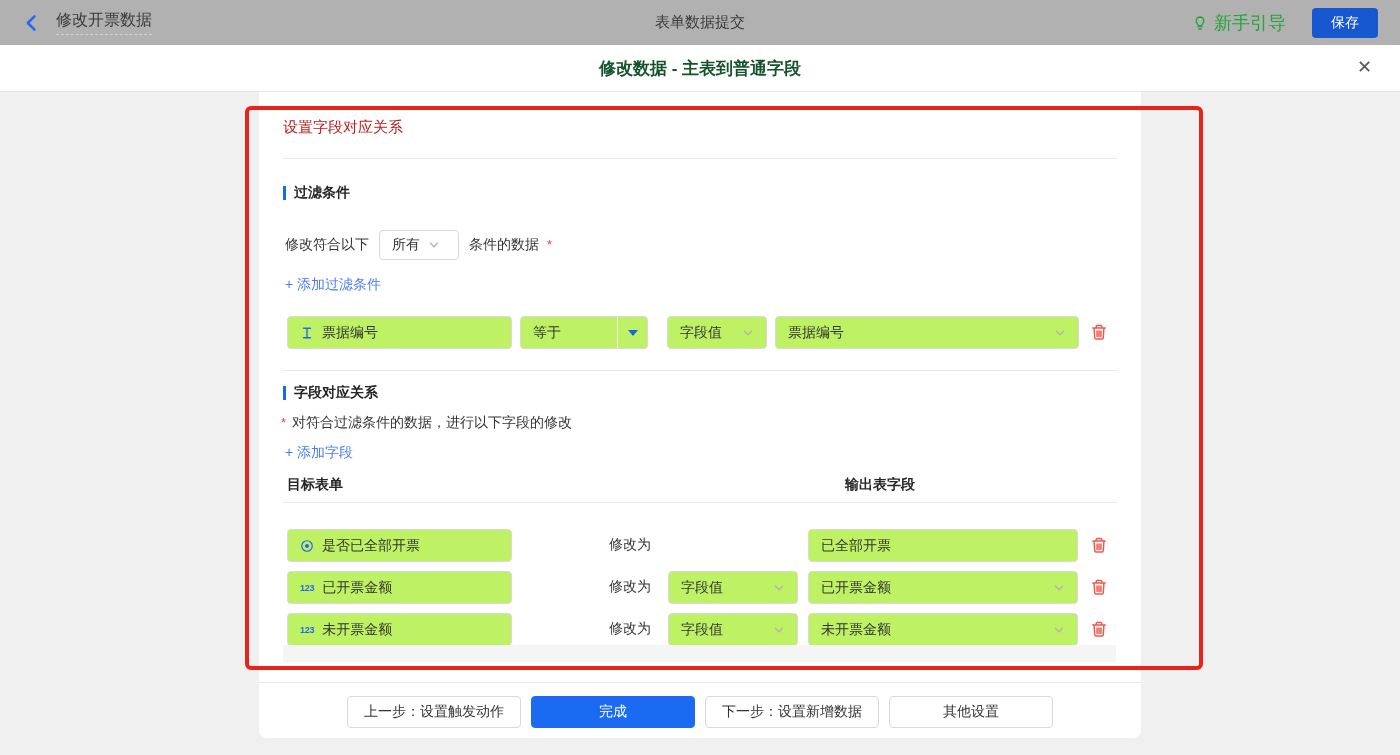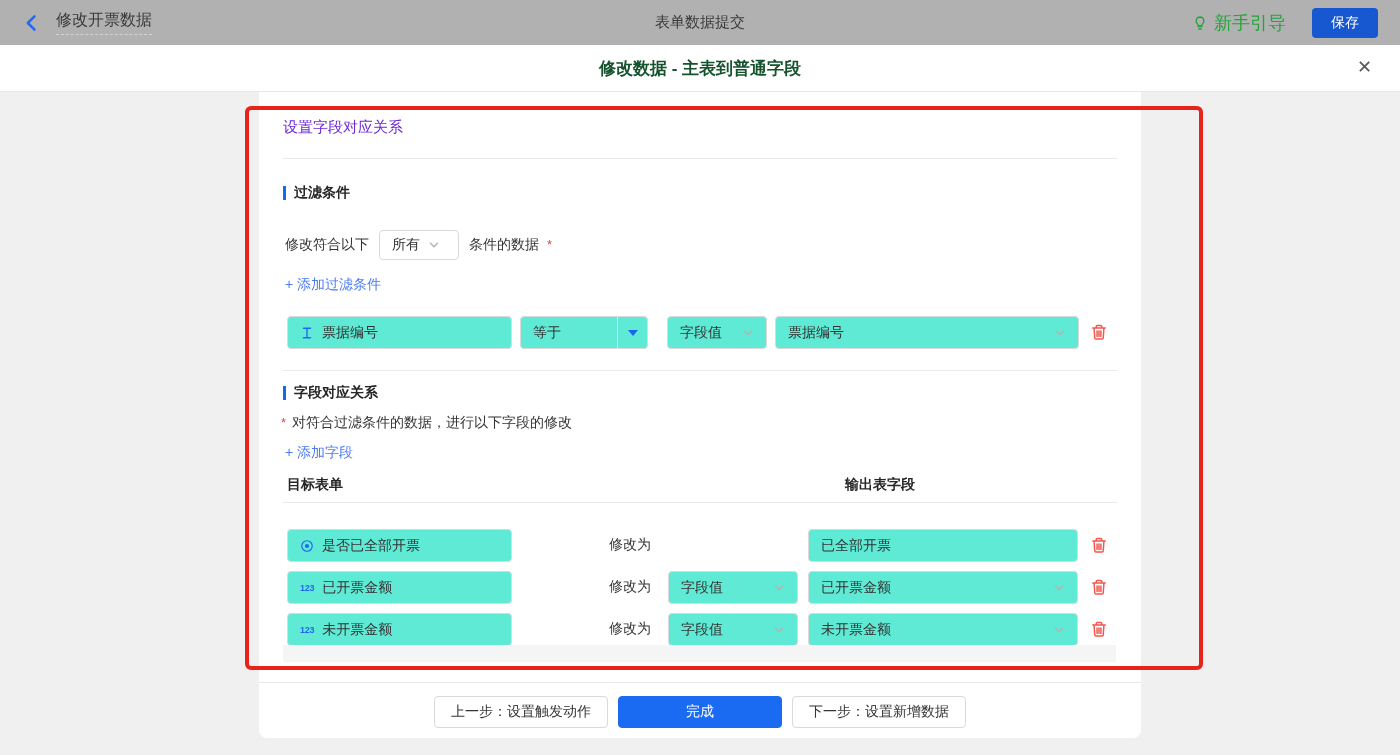--- a/index.html
+++ b/index.html
@@ -21,41 +21,41 @@
 
   
   .dialog-bar { position:absolute; left:0; top:45px; width:1400px; height:47px; background:#fff;
                 border-bottom:1px solid #e8e8e8; display:flex; align-items:center; justify-content:center; }
   .dialog-title { font-size:17px; font-weight:600; color:#14532d; }
   .close-x { position:absolute; right:28px; top:13px; font-size:18px; color:#595959; cursor:pointer; line-height:1; }
 
   
   .card { position:absolute; left:259px; top:92px; width:882px; height:646px; background:#fff;
           border-radius:0 0 8px 8px; }
-  .card-header-text { position:absolute; left:24px; top:26px; font-size:15px; color:#6d28d9; }
+  .card-header-text { position:absolute; left:24px; top:26px; font-size:15px; color:#b91c1c; }
   .divider { position:absolute; left:24px; right:24px; height:1px; background:#e9e9e9; }
   .div1 { top:66px; } .div2 { top:278px; } .div-headers { top:410px; }
   .full-div { position:absolute; left:0; right:0; height:1px; background:#e8e8e8; top:590px; }
 
   .section-title { position:absolute; left:24px; display:flex; align-items:center; gap:8px; }
   .blue-bar { width:3px; height:14px; background:#1667f2; }
   .section-title span { font-weight:700; font-size:14px; color:#262626; }
   .st-filter { top:92px; } .st-mapping { top:292px; }
 
   .condition-line { position:absolute; left:26px; top:136px; height:33px; display:flex; align-items:center; gap:10px; }
   .mini-select { height:30px; min-width:72px; border:1px solid #d9d9d9; border-radius:4px; background:#fff;
                  display:flex; align-items:center; justify-content:center; padding:0 18px 0 12px; gap:8px; cursor:pointer; }
   .asterisk { color:#f03e3e; font-size:13px; margin-left:-2px; }
 
   .add-link { position:absolute; left:26px; color:#4d7bf3; font-size:14px; cursor:pointer; }
   .add-filter-link { top:184px; } .add-field-link { top:352px; }
 
   .row { position:absolute; left:0; height:33px; width:100%; }
   .filter-row { top:224px; }
-  .box { position:absolute; height:33px; border:1px solid #d9d9d9; border-radius:4px; background:#5eead4;
+  .box { position:absolute; height:33px; border:1px solid #d9d9d9; border-radius:4px; background:#bef264;
          display:flex; align-items:center; padding:0 12px; gap:8px; }
   .chev { flex-shrink:0; display:inline-flex; }
   .fbox1 { left:28px; width:225px; }
   .fbox2 { left:261px; width:128px; padding:0; cursor:pointer; }
   .fbox2 .op-text { padding:0 12px; flex:1; }
   .op-caret-zone { width:30px; height:100%; border-left:1px solid #ececec; display:flex; align-items:center; justify-content:center; }
   .tri-down { width:0; height:0; border-left:5px solid transparent; border-right:5px solid transparent; border-top:6px solid #1a66e6; }
   .fbox3 { left:408px; width:100px; justify-content:space-between; cursor:pointer; }
   .fbox4 { left:516px; width:304px; justify-content:space-between; cursor:pointer; }
   .trash { position:absolute; left:831px; top:7px; width:18px; height:18px; cursor:pointer; }
@@ -284,17 +284,18 @@
   </div>
 </div>
 
     <div class="strip"></div>
 
     <div class="full-div"></div>
     <div class="footer-btns">
       <button class="fbtn">上一步：设置触发动作</button>
       <button class="fbtn primary">完成</button>
       <button class="fbtn">下一步：设置新增数据</button>
+      <button class="fbtn">其他设置</button>
     </div>
   </div>
 
   <div class="red-overlay"></div>
 </div>
 
 </body></html>

